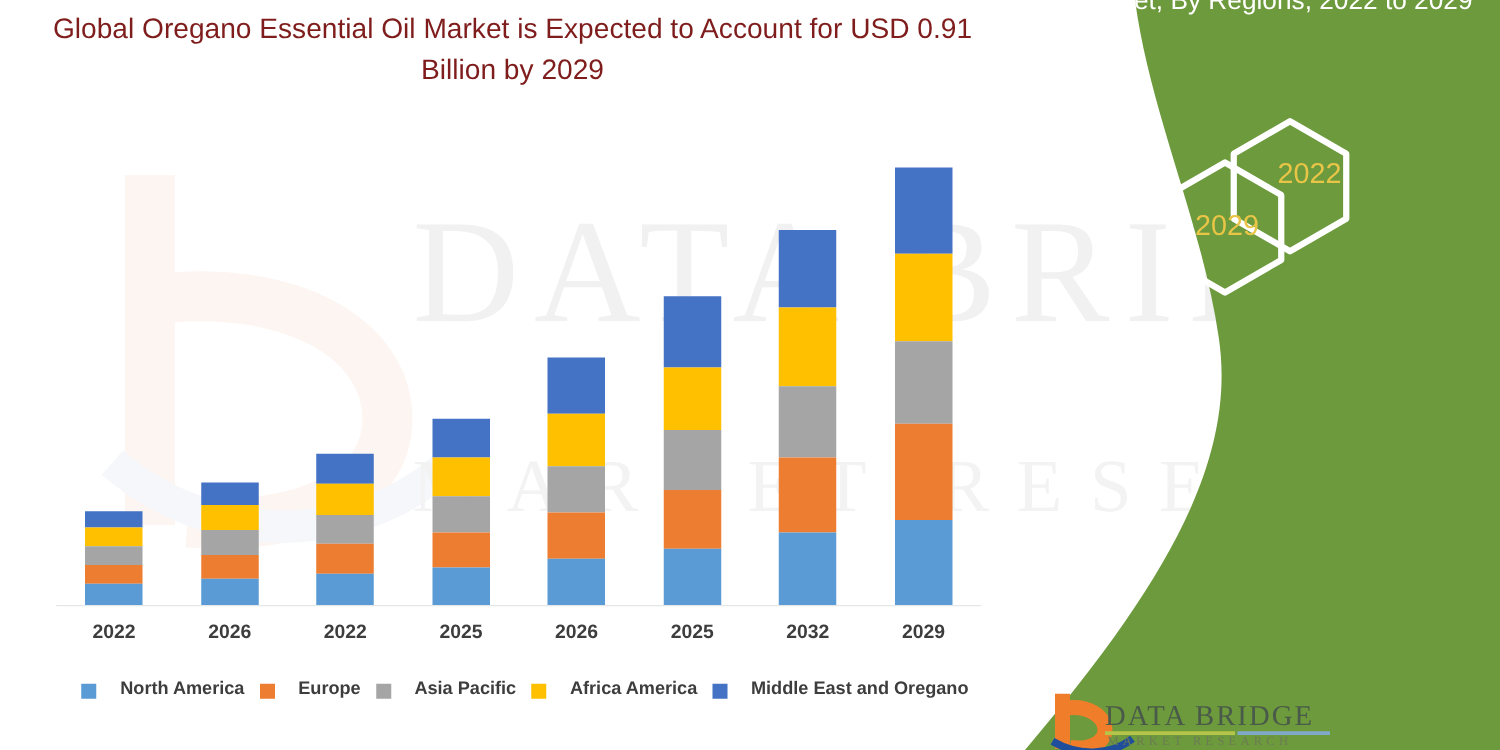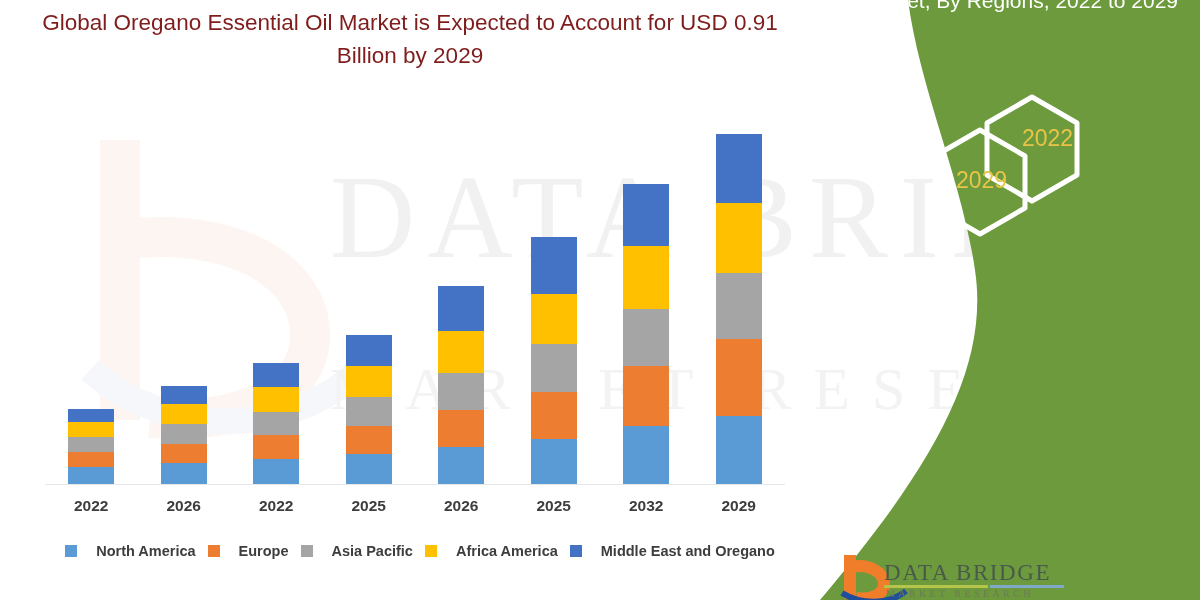--- a/index.html
+++ b/index.html
@@ -97,21 +97,21 @@
   .xlab{
     width:92px;text-align:center;color:#3d3d3d;
     font-size:15.5px;font-weight:700;font-family:"Liberation Sans",sans-serif;
   }
 
   
   .legend{
     position:absolute;left:40px;top:538px;width:760px;height:26px;
     display:flex;align-items:center;justify-content:center;gap:12px;
   }
-  .lg-item{display:flex;align-items:center;gap:19px;}
+  .lg-item{display:flex;align-items:flex-end;gap:19px;}
   .lg-sw{width:12px;height:12px;display:inline-block;}
   .lg-tx{
     color:#3d3d3d;font-size:14.5px;font-weight:700;
     font-family:"Liberation Sans",sans-serif;white-space:nowrap;
   }
 </style>
 </head>
 <body>
 
 <div id="stage">

